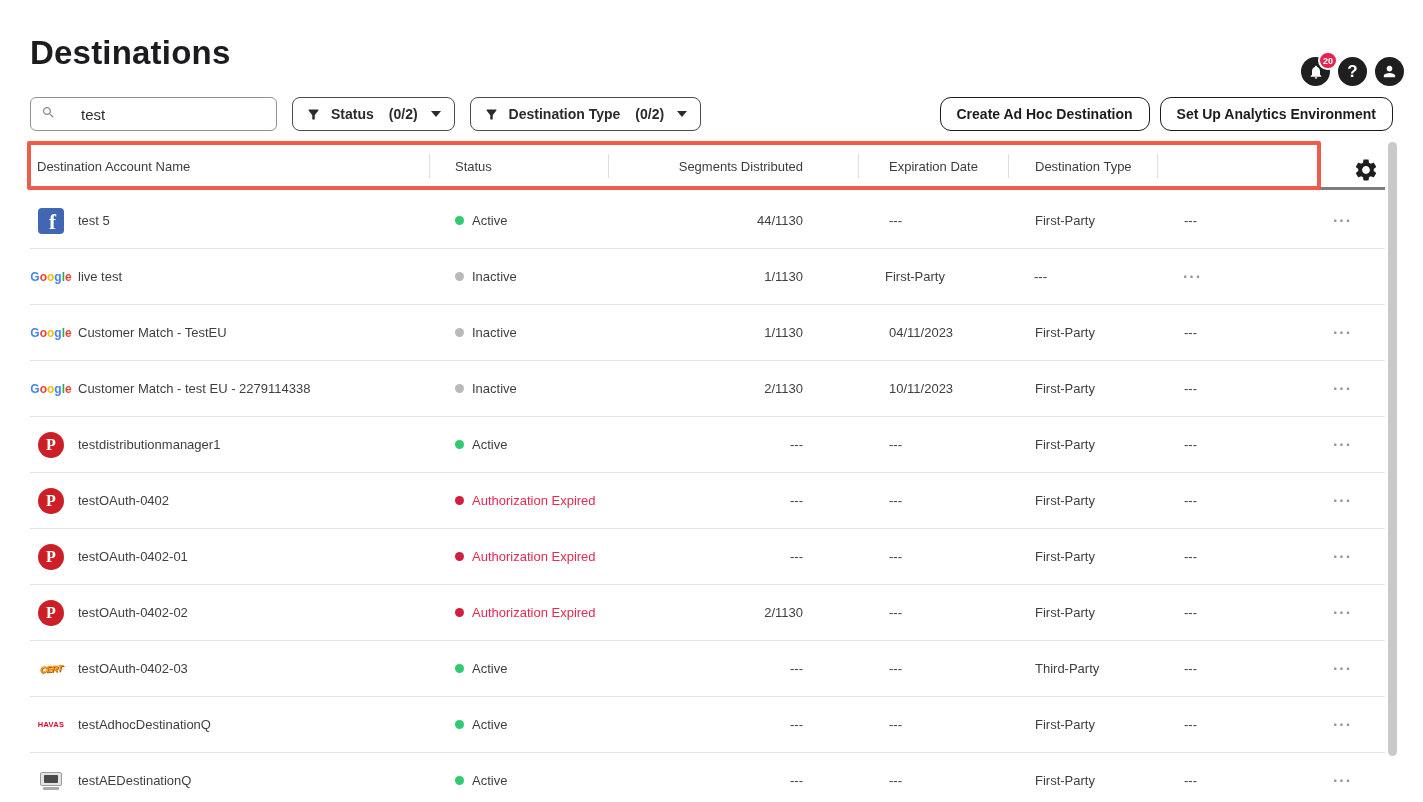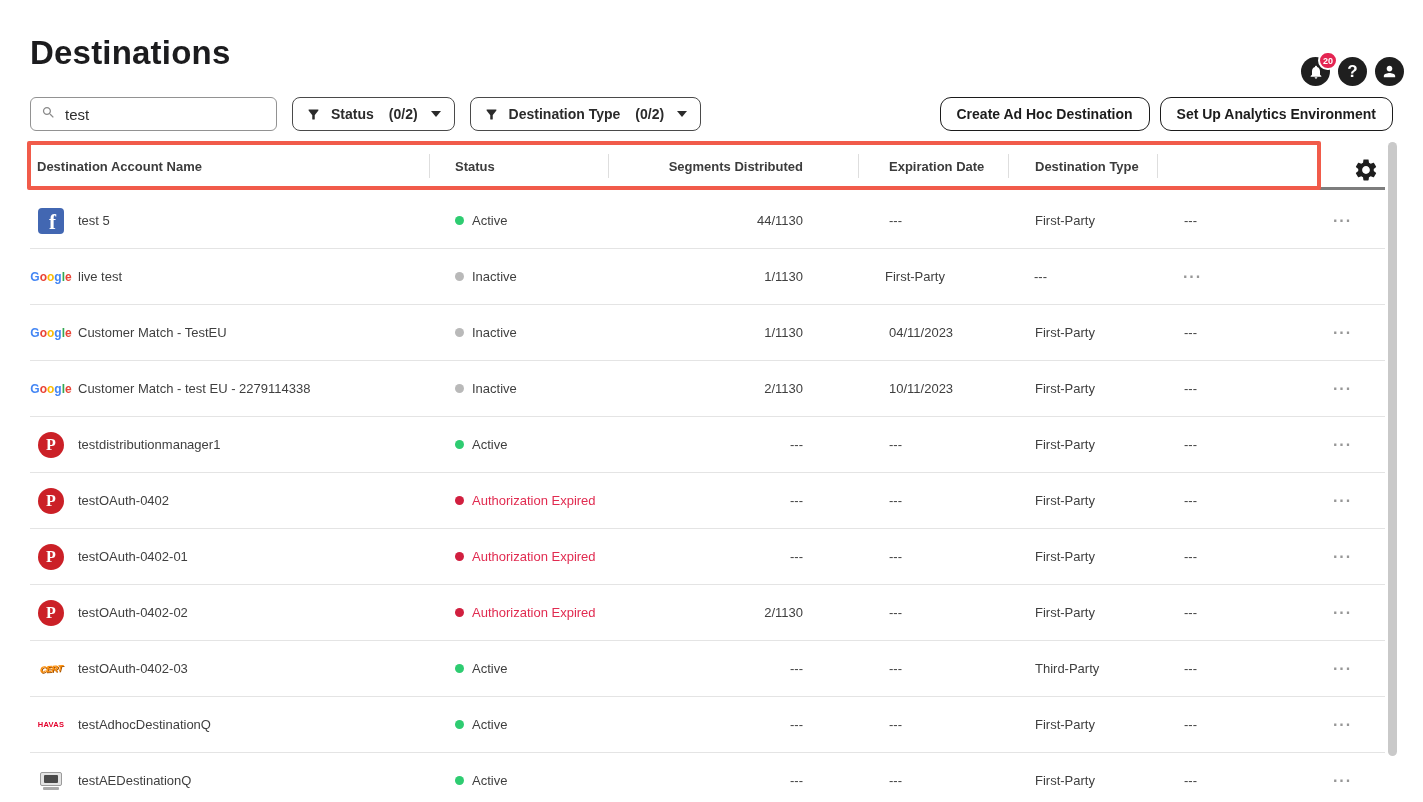--- a/index.html
+++ b/index.html
@@ -32,21 +32,21 @@
     display:flex;align-items:center;justify-content:center;padding:0 3px;
   }
 
   
   .toolbar{
     position:absolute;left:30px;top:97px;width:1363px;height:34px;
     display:flex;align-items:center;
   }
   .search-box{
     width:247px;height:34px;border:1px solid #929292;border-radius:6px;
-    display:flex;align-items:center;padding:0 10px;gap:7px;background:#fff;
+    display:flex;align-items:center;padding:0 10px;gap:23px;background:#fff;
   }
   .search-box input{
     border:none;outline:none;flex:1;font-size:15px;color:#2e2e2e;
     font-family:inherit;background:transparent;min-width:0;
   }
   .chip{
     height:34px;border:1.5px solid #4a4a4a;border-radius:8px;background:#fff;
     display:inline-flex;align-items:center;padding:0 13px;margin-left:15px;
     font-size:14px;font-weight:700;color:#2b2b2b;cursor:pointer;
   }
@@ -61,21 +61,21 @@
     height:34px;padding:0 16px;background:#fff;border:1.5px solid #1c1c1c;
     border-radius:11px;font-size:14px;font-weight:700;color:#1c1c1c;
     font-family:inherit;cursor:pointer;
   }
 
   
   .table{position:absolute;left:30px;top:145px;width:1355px;}
   .thead{
     display:flex;height:45px;
     border-bottom:3px solid #7d7d7d;
-    font-size:13px;font-weight:700;color:#3c3c3c;
+    font-size:13px;font-weight:400;color:#3c3c3c;
   }
   .thead .cell{position:relative;height:100%;display:flex;align-items:center;}
   .thead .cell:not(:first-child)::before{
     content:"";position:absolute;left:0;top:9px;bottom:9px;width:1px;background:#dedede;
   }
   .c-name{width:399px;padding-left:7px;}
   .c-status{width:179px;padding-left:26px;}
   .c-seg{width:250px;justify-content:flex-end;text-align:right;padding-right:55px;}
   .c-exp{width:150px;padding-left:31px;}
   .c-type{width:149px;padding-left:27px;}

